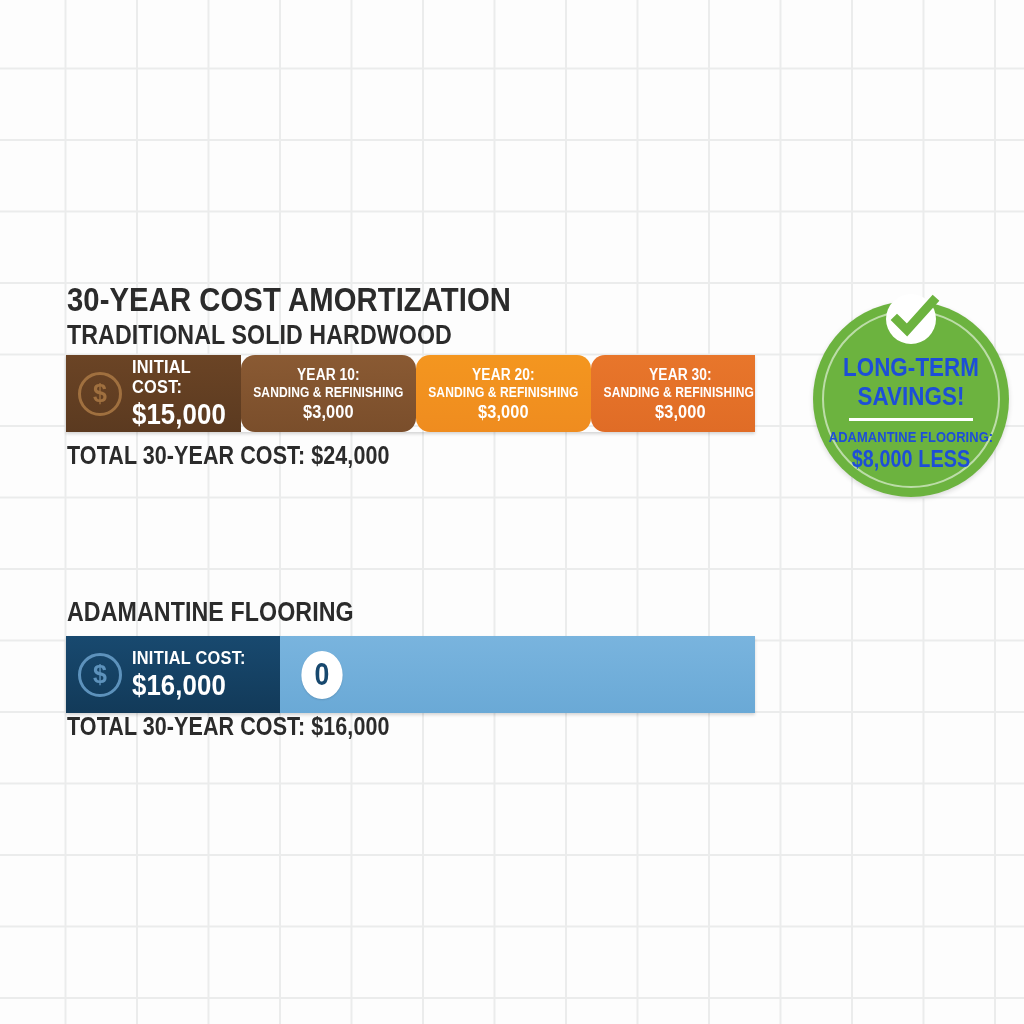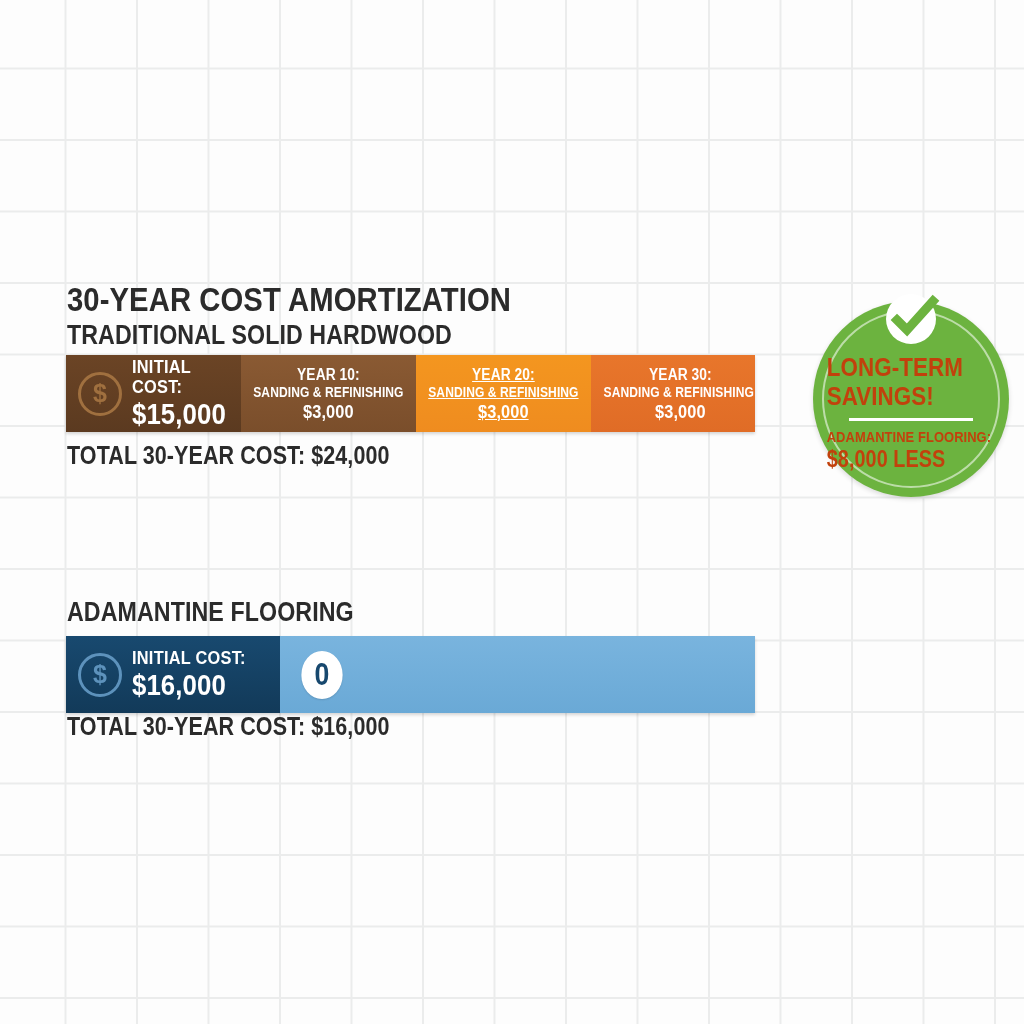--- a/index.html
+++ b/index.html
@@ -73,26 +73,27 @@
   .seg-initial{
     width:214px;
     display:flex;align-items:center;
     padding-left:12px;
   }
   .seg-year{
     flex:1 1 0;
     display:flex;flex-direction:column;
     align-items:center;justify-content:center;
     color:#fff;
+    border-radius:14px;
   }
 
   
   .c-brown-dark{background:linear-gradient(180deg,#6b4425 0%,#5b3a20 100%);}
   .c-brown-mid {background:linear-gradient(180deg,#8a5a33 0%,#7a4e2b 100%);}
-  .c-orange-lt {background:linear-gradient(180deg,#f4961f 0%,#ef8c1f 100%);text-decoration:underline;}
+  .c-orange-lt {background:linear-gradient(180deg,#f4961f 0%,#ef8c1f 100%);}
   .c-orange-dk {background:linear-gradient(180deg,#e8762b 0%,#e06c26 100%);}
   
   .c-navy{background:linear-gradient(180deg,#18496f 0%,#123a59 100%);}
   .c-blue-lt{background:linear-gradient(180deg,#79b4de 0%,#6aa9d6 100%);}
 
   
   .coin{
     width:44px;height:44px;border-radius:50%;
     box-sizing:border-box;
     display:flex;align-items:center;justify-content:center;
@@ -140,21 +141,21 @@
     border-radius:50%;
     border:2px solid rgba(255,255,255,.55);
   }
   #badge-check{
     position:absolute;left:50%;top:-13px;
     transform:translateX(-50%);
     width:62px;height:62px;
   }
   #badge-text{
     position:absolute;left:0;right:0;top:52px;
-    text-align:left;color:#c2410c;
+    text-align:center;color:#1d4ed8;
   }
   .badge-big{font-size:26px;line-height:29px;}
   #badge-rule{
     width:124px;height:2.5px;background:#fff;
     margin:7px auto 7px auto;
   }
   .badge-small{font-size:15px;line-height:18px;}
   .badge-amt{font-size:23px;line-height:26px;}
 </style>
 </head>

